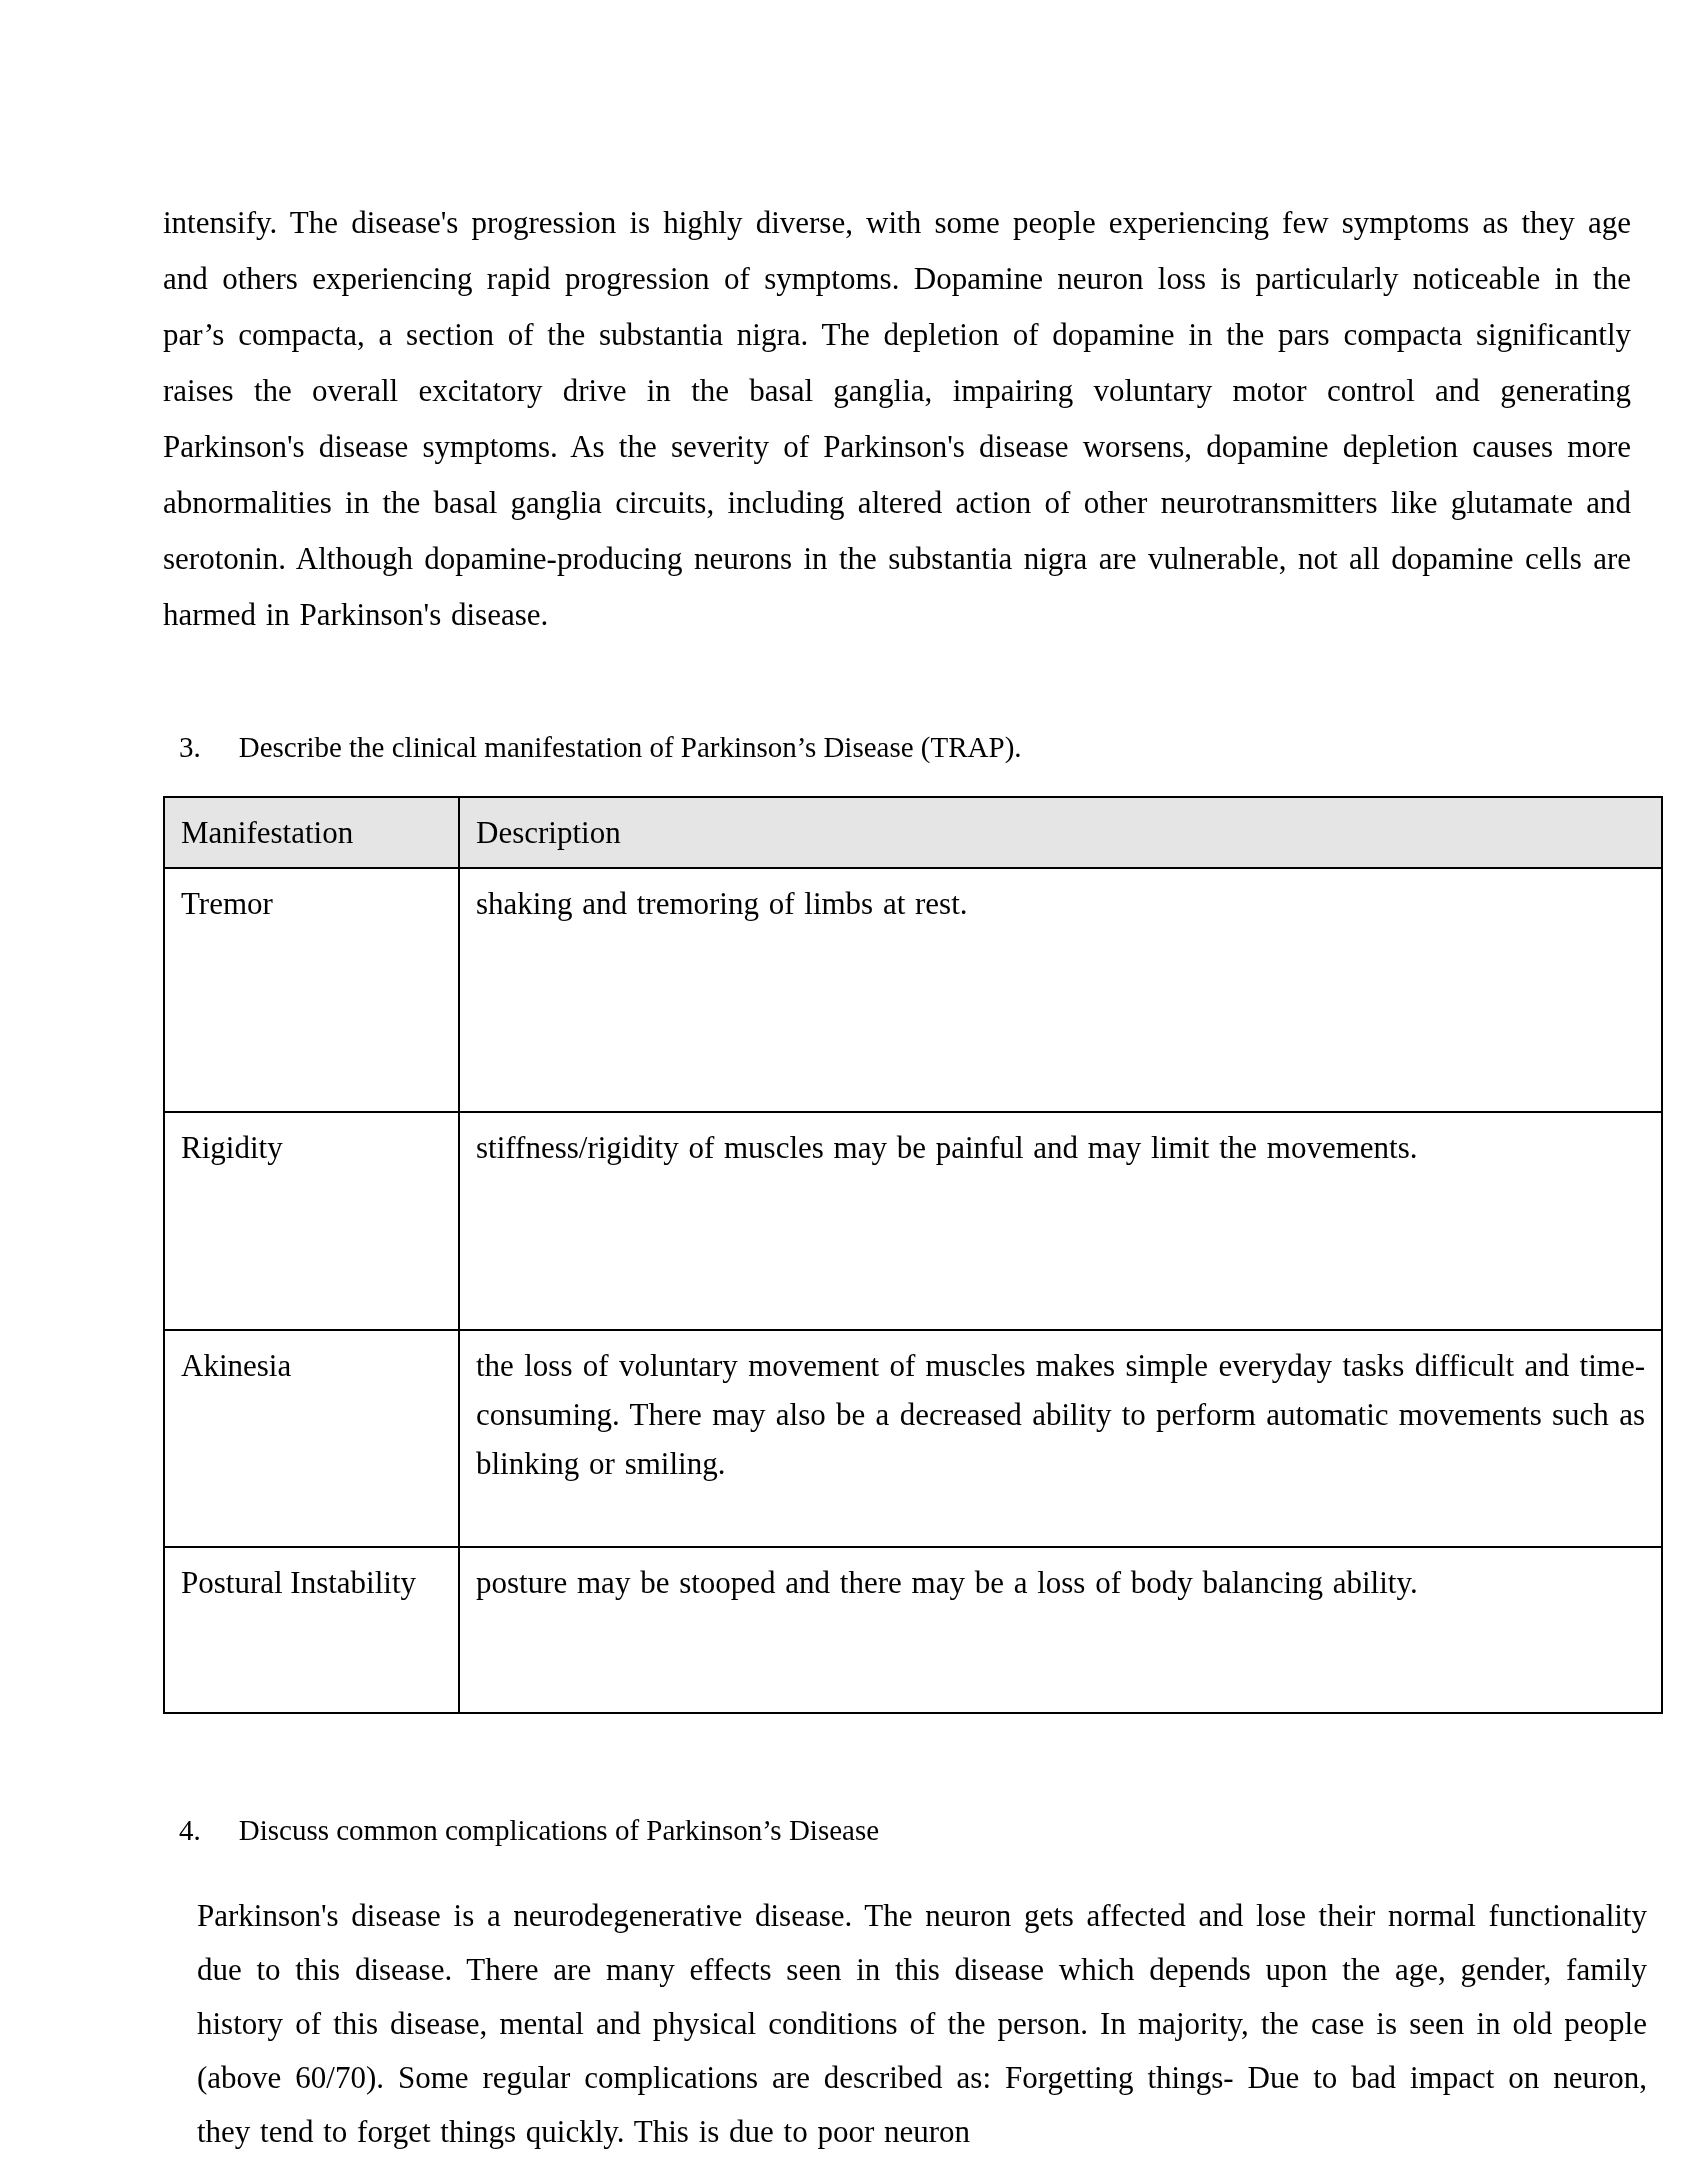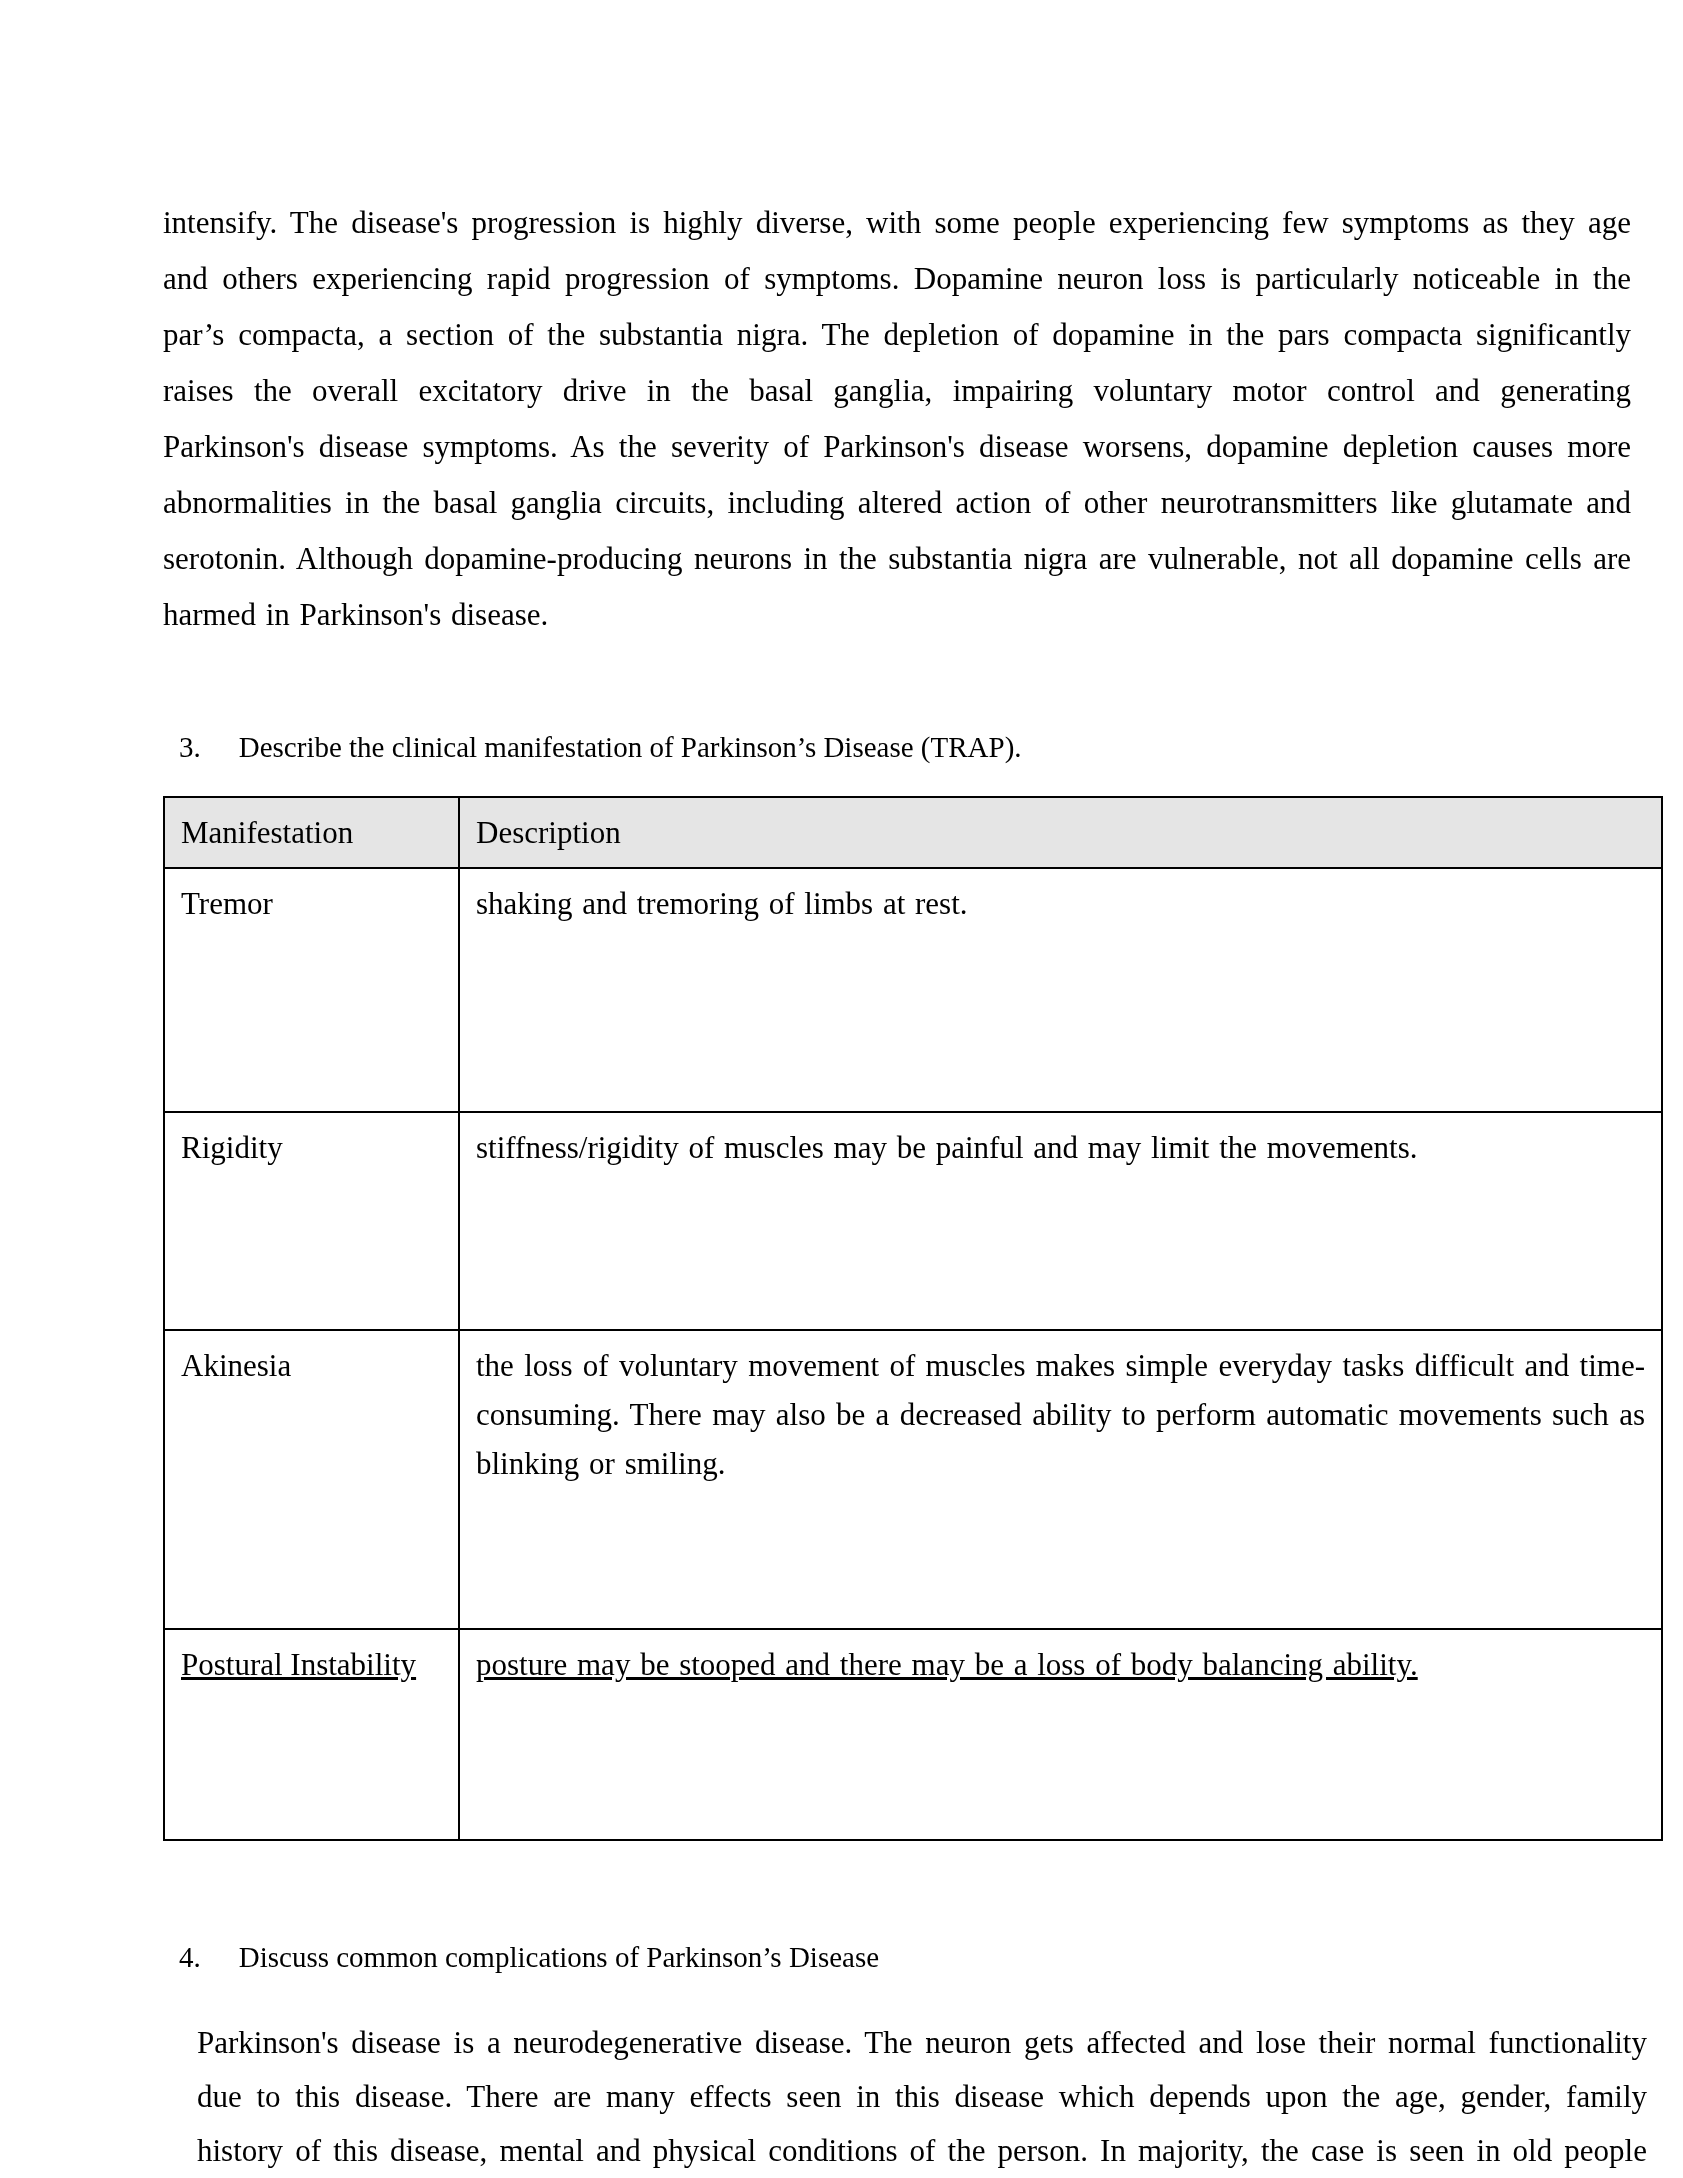--- a/index.html
+++ b/index.html
@@ -46,22 +46,22 @@
     padding: 10px 16px;
     font-size: 31px;
     line-height: 49px;
     font-weight: normal;
     text-align: left;
   }
   .trap thead tr { height: 68px; }
   .trap thead th { background: #e5e5e5; }
   .trap tr.r0 { height: 244px; }
   .trap tr.r1 { height: 218px; }
-  .trap tr.r2 { height: 299px; }
-  .trap tr.r3 { height: 211px; text-decoration: underline; }
+  .trap tr.r2 { height: 217px; }
+  .trap tr.r3 { height: 166px; }
   .trap td.desc {
     text-align: justify;
     text-justify: inter-word;
     word-spacing: 2px;
   }
   .question.q4 { margin-top: 83px; }
   .complications {
     margin-top: 26px;
     margin-left: 50px;
     width: 1450px;

